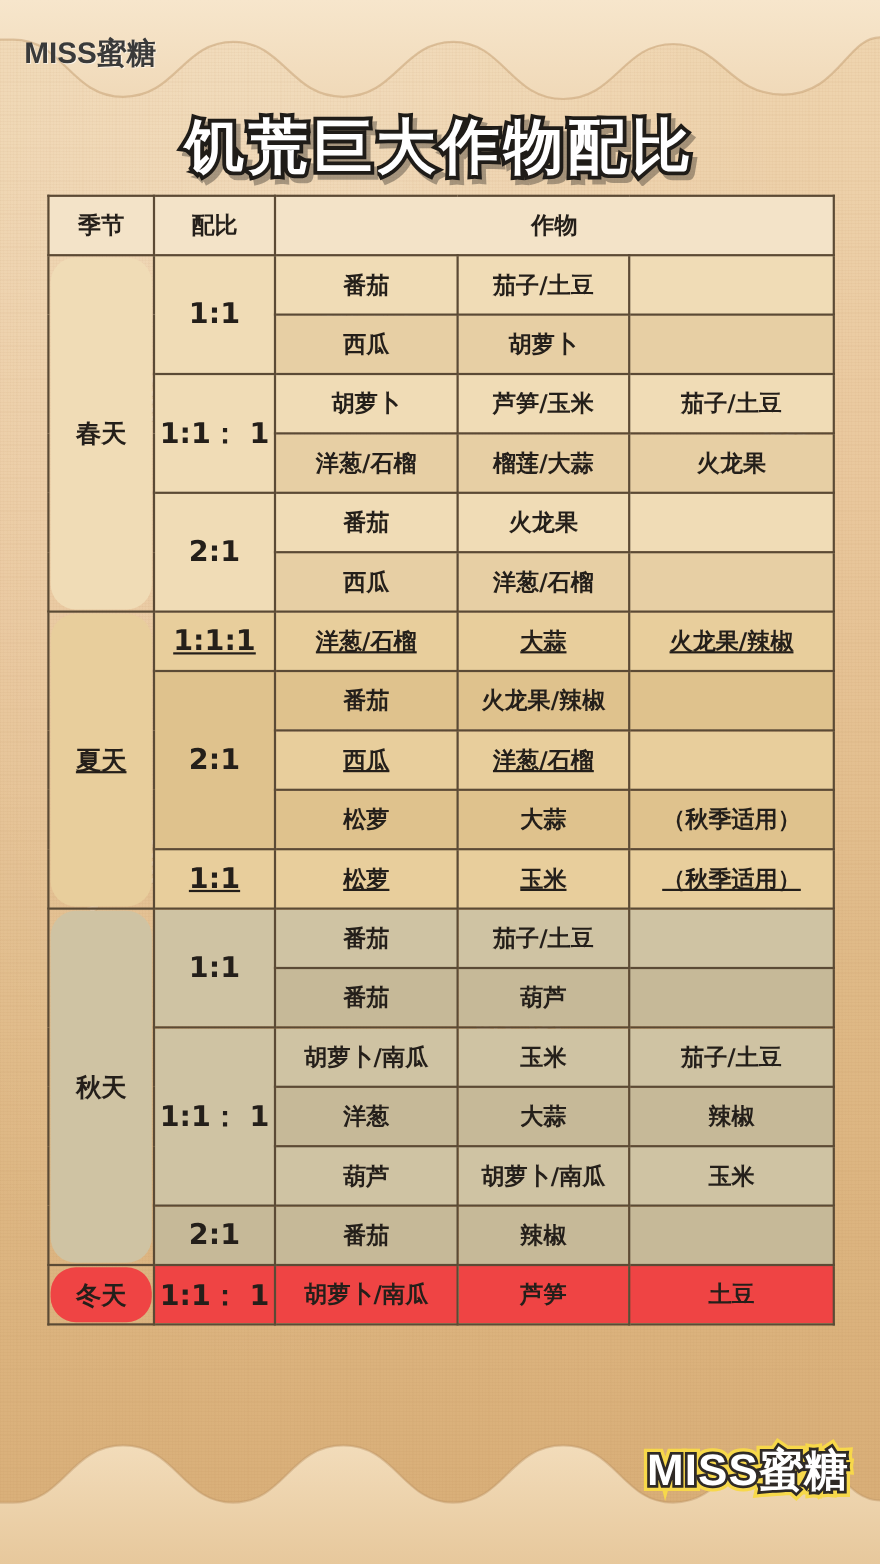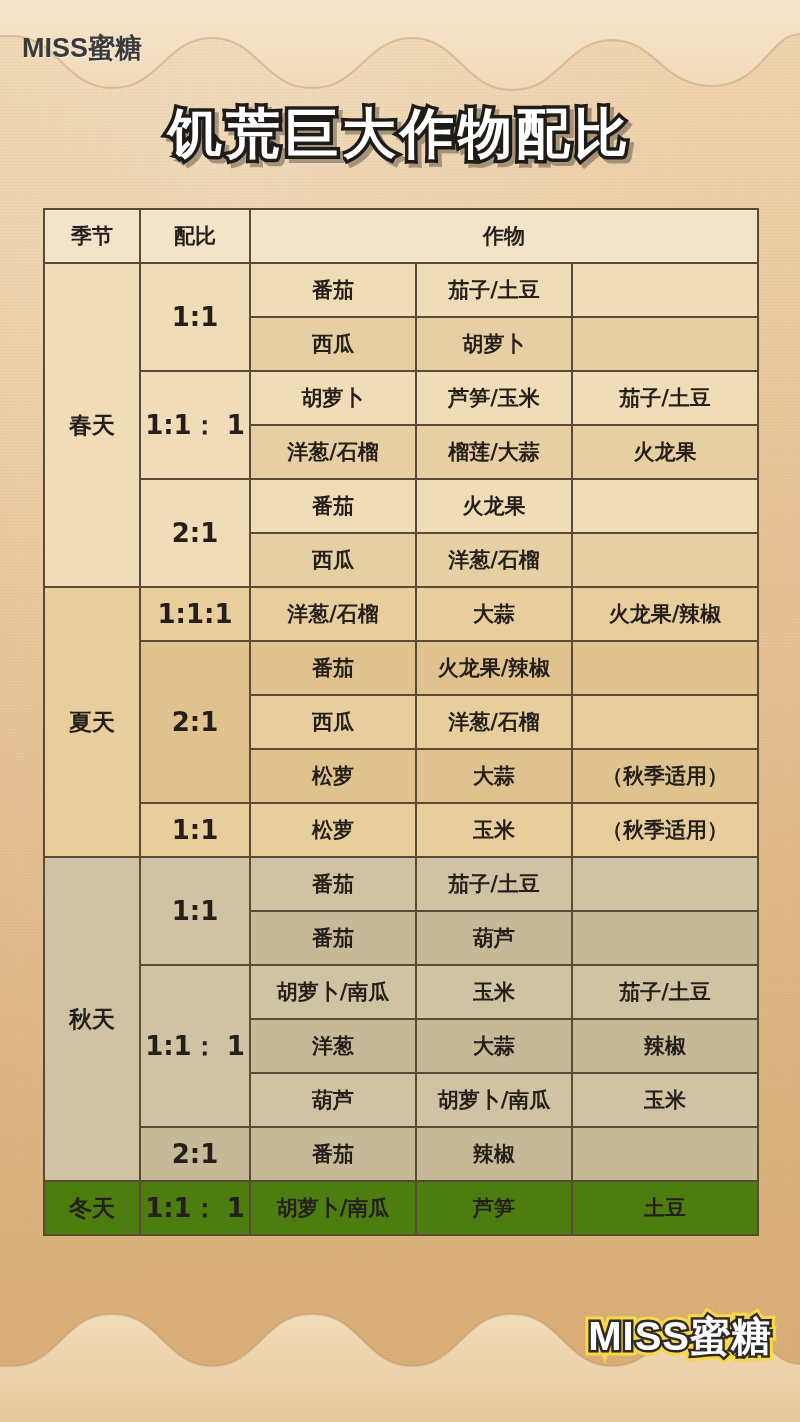--- a/index.html
+++ b/index.html
@@ -129,21 +129,21 @@
     letter-spacing: 4px;
     z-index: 8;
     opacity: 0.35;
     font-family: "DejaVu Sans", "Liberation Sans", sans-serif;
   }
 
   
   .table-wrap {
     position: absolute;
     left: 43px;
-    top: 208px;
+    top: 177px;
     width: 606px;
     z-index: 6;
   }
   table.crop-table {
     border-collapse: collapse;
     width: 714px;
     table-layout: fixed;
     font-size: 21px;
     color: #241f1a;
   }
@@ -153,26 +153,26 @@
     vertical-align: middle;
     height: 48px;
     padding: 2px 4px;
     font-weight: bold;
     font-family: "DejaVu Sans", "Liberation Sans", sans-serif;
     background-clip: padding-box;
   }
   .c-head   { background: #f3e3c8; }
   .c-spring { background: #f0dcb6; }
   .c-spring-alt { background: #e7cfa4; }
-  .c-summer { background: #e8ce9c; }
+  .c-summer { background: #e8ce9c; text-decoration: underline; }
   .c-summer-alt { background: #dfc28d; }
   .c-autumn { background: #cfc3a3; }
   .c-autumn-alt { background: #c6b998; }
-  .c-winter { background: #4d7c0f; }
-  .season-cell { font-size: 23px; }
+  .c-winter { background: #ef4444; }
+  .season-cell { font-size: 23px; border-radius: 25px; }
   .ratio-cell  { font-size: 26px; }
   .empty-cell  { }
 </style>
 </head>
 <body>
 
 <div class="bg-base"></div>
 <div class="bg-texture"></div>
 
 <svg class="scallop-top" viewBox="0 0 800 96" preserveAspectRatio="none">

